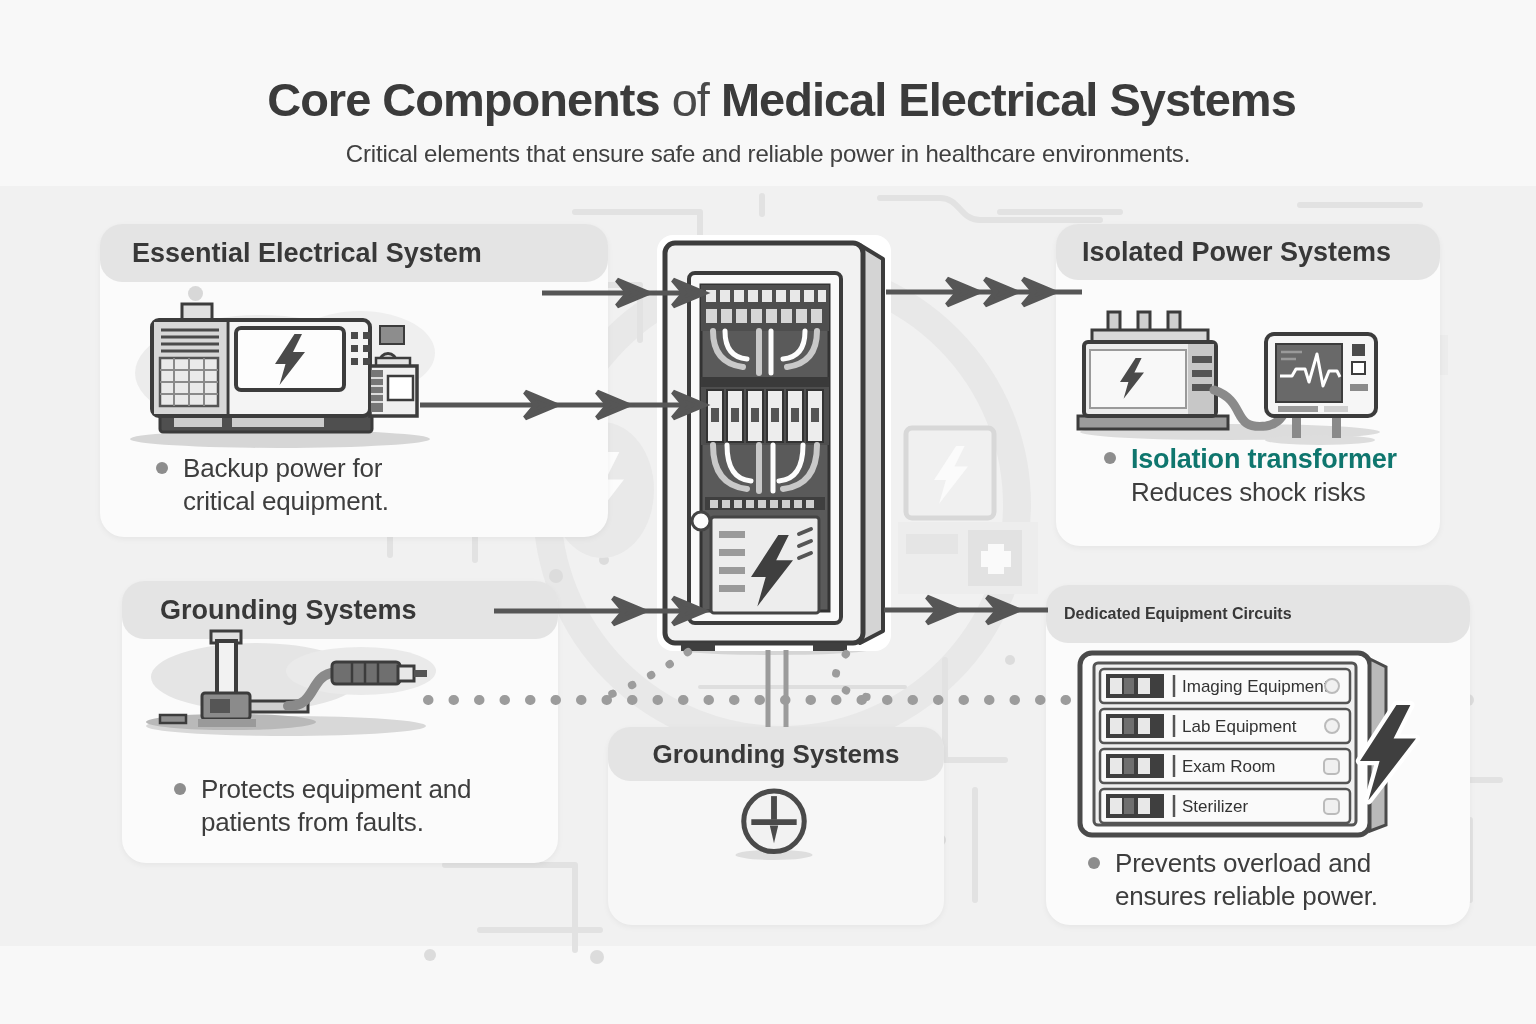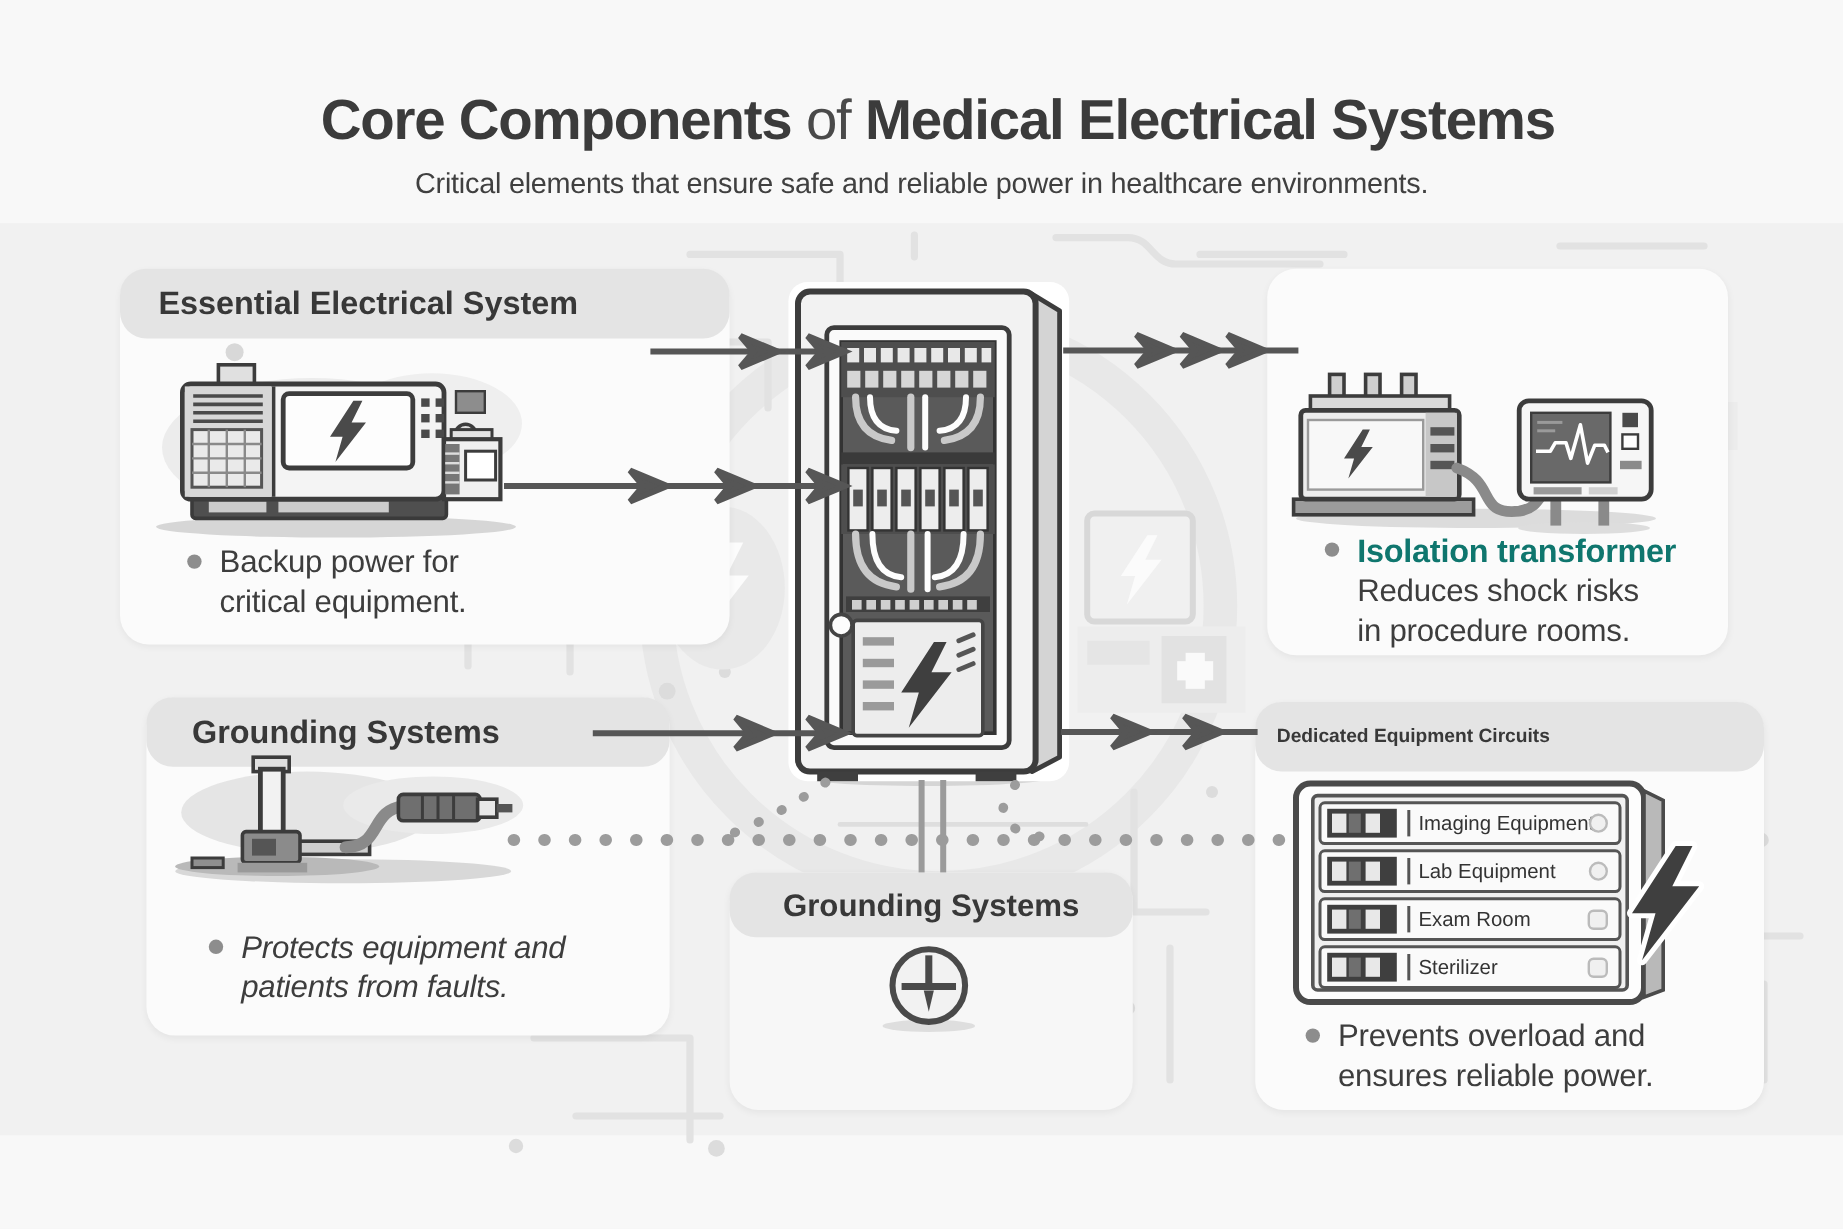--- a/index.html
+++ b/index.html
@@ -173,20 +173,23 @@
       </g>
     <rect x="258" y="88" width="25" height="24" fill="#ffffff" stroke="#3c3c3c" stroke-width="2.5"></rect>
   </svg>
   <div class="bullet" style="left:56px; top:228px; width:250px;">
     <div class="b-dot"></div>
     <div class="b-text" style="width:235px;">Backup power for critical equipment.</div>
   </div>
 </div>
 
 <div class="card" style="left:1056px; top:224px; width:384px; height:322px;">
+  <div class="card-header" style="height:56px; font-size:27px; padding-left:26px;">
+    <span>Isolated Power Systems</span>
+  </div>
   <svg class="abs" style="left:14px; top:68px;" width="330" height="152" viewBox="0 0 330 152">
     <ellipse cx="160" cy="140" rx="150" ry="8" fill="#dcdcdc"></ellipse>
     <rect x="8" y="124" width="150" height="13" fill="#9c9c9c" stroke="#3c3c3c" stroke-width="3"></rect>
     <rect x="38" y="20" width="12" height="20" fill="#cfcfcf" stroke="#3c3c3c" stroke-width="3"></rect>
     <rect x="68" y="20" width="12" height="20" fill="#cfcfcf" stroke="#3c3c3c" stroke-width="3"></rect>
     <rect x="98" y="20" width="12" height="20" fill="#cfcfcf" stroke="#3c3c3c" stroke-width="3"></rect>
     <rect x="22" y="38" width="116" height="14" fill="#d9d9d9" stroke="#3c3c3c" stroke-width="3"></rect>
     <rect x="14" y="50" width="132" height="74" rx="4" fill="#ececec" stroke="#3c3c3c" stroke-width="4"></rect>
     <rect x="118" y="52" width="26" height="70" fill="#c7c7c7"></rect>
     <g fill="#555">
@@ -211,21 +214,20 @@
     <rect x="282" y="70" width="13" height="12" fill="#ffffff" stroke="#3c3c3c" stroke-width="2"></rect>
     <rect x="280" y="92" width="18" height="7" fill="#8a8a8a"></rect>
     <rect x="208" y="114" width="40" height="6" fill="#9a9a9a"></rect>
     <rect x="254" y="114" width="24" height="6" fill="#d0d0d0"></rect>
   </svg>
   <div class="bullet" style="left:48px; top:218px; width:300px;">
     <div class="b-dot"></div>
     <div class="b-text">
       <div class="bold-line">Isolation transformer</div>
       <div>Reduces shock risks</div>
-      <div>in procedure rooms.</div>
     </div>
   </div>
 </div>
 
 <div class="card" style="left:122px; top:581px; width:436px; height:282px;">
   <div class="card-header" style="height:58px; font-size:27px; padding-left:38px;">
     <span>Grounding Systems</span>
   </div>
   <svg class="abs" style="left:14px; top:48px;" width="300" height="115" viewBox="0 0 300 115">
     <ellipse cx="120" cy="48" rx="105" ry="34" fill="#e5e5e5"></ellipse>
@@ -242,21 +244,21 @@
     <path d="M152 77 C 182 77 172 46 200 43 L 206 43" fill="none" stroke="#8a8a8a" stroke-width="10" stroke-linecap="round"></path>
     <rect x="196" y="33" width="68" height="22" rx="4" fill="#6f6f6f" stroke="#3c3c3c" stroke-width="3"></rect>
     <g stroke="#3c3c3c" stroke-width="2.5">
         <line x1="216" y1="33" x2="216" y2="55"></line>
         <line x1="229" y1="33" x2="229" y2="55"></line>
         <line x1="242" y1="33" x2="242" y2="55"></line>
       </g>
     <rect x="262" y="37" width="16" height="15" fill="#e8e8e8" stroke="#3c3c3c" stroke-width="3"></rect>
     <rect x="278" y="41" width="13" height="7" fill="#555"></rect>
   </svg>
-  <div class="bullet" style="left:52px; top:192px; width:300px;font-style:italic;">
+  <div class="bullet" style="left:52px; top:192px; width:300px;">
     <div class="b-dot"></div>
     <div class="b-text" style="width:285px;">Protects equipment and patients from faults.</div>
   </div>
 </div>
 
 <div class="card" style="left:608px; top:727px; width:336px; height:198px; background:#f7f7f7;">
   <div class="card-header" style="height:54px; font-size:26px; justify-content:center;">
     <span>Grounding Systems</span>
   </div>
   <svg class="abs" style="left:124px; top:54px;" width="84" height="84" viewBox="0 0 100 100">

